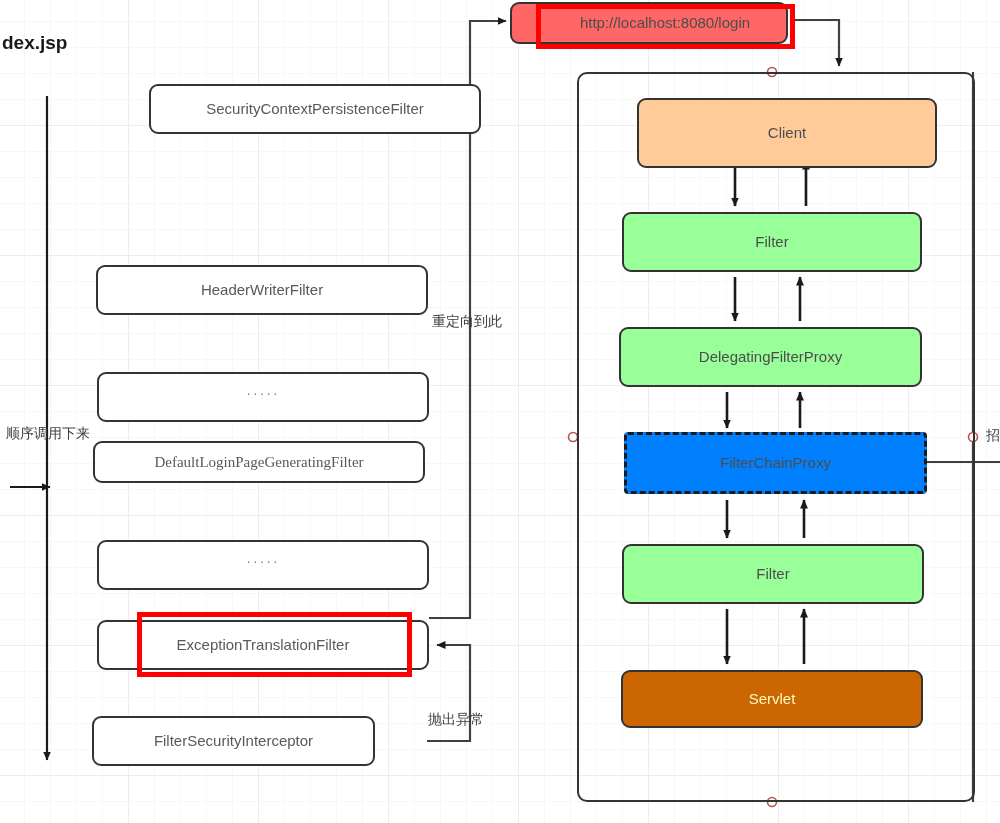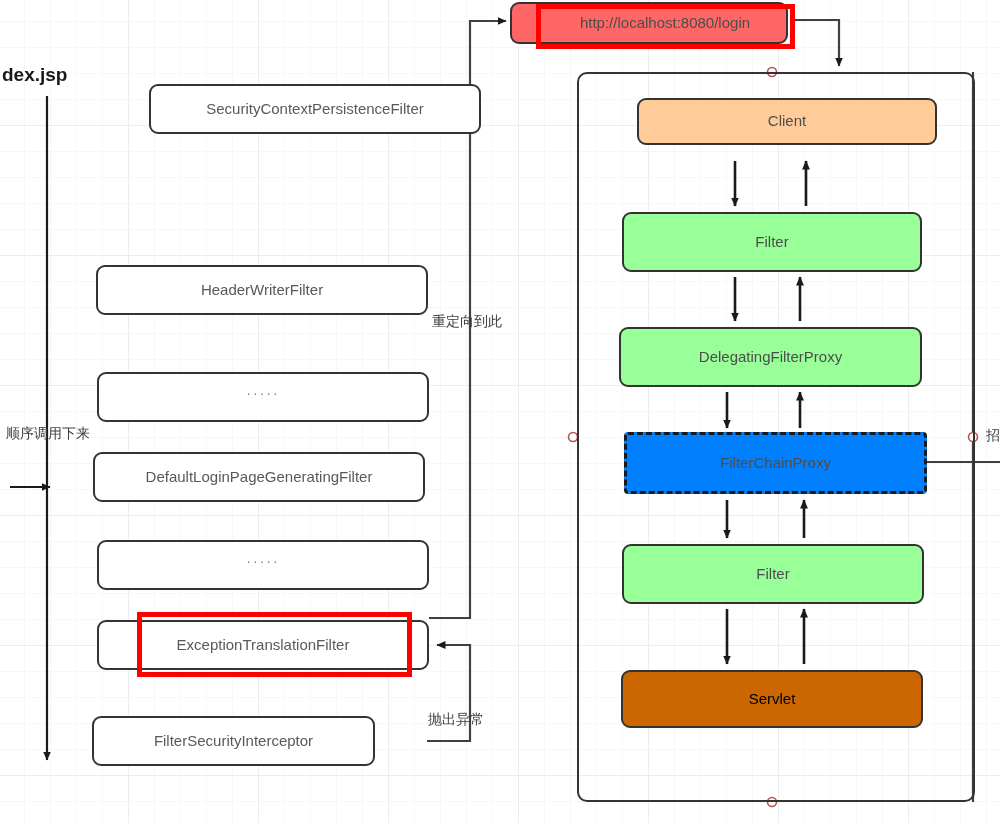--- a/index.html
+++ b/index.html
@@ -32,21 +32,21 @@
     text-align:center;
     line-height:1.1;
     background:#ffffff;
     white-space:nowrap;
   }
   .node.plain{ color:#595959; }
   .node.dots{ color:#808080; letter-spacing:2px; font-size:14px; padding-bottom:6px;}
   .node.client{ background:#ffcc99; }
   .node.green{ background:#99ff99; }
   .node.blue{ background:#0080ff; border:3px dashed #1a1a1a; border-radius:4px;}
-  .node.servlet{ background:#cc6600; color:#000000;}
+  .node.servlet{ background:#cc6600; color:#fef9c3;}
   .node.url{ background:#ff6666; color:#4d4d4d; font-size:15px;padding-left:32px;}
   .container-box{
     position:absolute;
     box-sizing:border-box;
     border:2px solid #333333;
     border-radius:10px;
     background:transparent;
   }
   .hl-red{
     position:absolute;
@@ -70,21 +70,21 @@
     white-space:nowrap;
   }
   svg.lines{position:absolute;left:0;top:0;width:1000px;height:823px;pointer-events:none;}
   .ep{fill:#ffffff;stroke:#b85450;stroke-width:1.6;}
 </style>
 </head>
 <body>
 
 <div id="canvas">
 
-  <div class="title" style="left:2px;top:32px;margin-top:32px;">dex.jsp</div>
+  <div class="title" style="left:2px;top:32px;">dex.jsp</div>
 
   <svg class="lines">
     <defs>
       <marker id="arrow" markerWidth="10" markerHeight="10" refX="8.5" refY="4" orient="auto" markerUnits="userSpaceOnUse">
         <path d="M0,0 L9,4 L0,8 z" fill="#1a1a1a"></path>
       </marker>
     </defs>
 
     <g>
       <line x1="47" y1="96" x2="47" y2="760" stroke="#1a1a1a" stroke-width="2.2" marker-end="url(#arrow)"></line>
@@ -142,21 +142,21 @@
 
   <div class="node plain" style="left:101px;top:84px;width:332px;height:50px;margin-left:48px;">
     <span>SecurityContextPersistenceFilter</span>
   </div>
   <div class="node plain" style="left:96px;top:265px;width:332px;height:50px;">
     <span>HeaderWriterFilter</span>
   </div>
   <div class="node dots" style="left:97px;top:372px;width:332px;height:50px;">
     <span>·····</span>
   </div>
-  <div class="node plain" style="left:93px;top:452px;width:332px;height:50px;">
+  <div class="node plain" style="left:93px;top:441px;width:332px;height:42px;font-family:Liberation Serif, serif;">
     <span>DefaultLoginPageGeneratingFilter</span>
   </div>
   <div class="node dots" style="left:97px;top:540px;width:332px;height:50px;">
     <span>·····</span>
   </div>
   <div class="node plain" style="left:97px;top:620px;width:332px;height:50px;">
     <span>ExceptionTranslationFilter</span>
   </div>
   <div class="node plain" style="left:92px;top:716px;width:283px;height:50px;">
     <span>FilterSecurityInterceptor</span>
@@ -168,21 +168,21 @@
   <div class="label" style="left:432px;top:313px;">重定向到此</div>
   <div class="label" style="left:428px;top:683px;margin-top:28px;">抛出异常</div>
 
   <div class="node url" style="left:510px;top:2px;width:278px;height:42px;">
     <span>http://localhost:8080/login</span>
   </div>
   <div class="hl-red" style="left:536px;top:4px;width:259px;height:45px;"></div>
 
   <div class="container-box" style="left:577px;top:72px;width:398px;height:730px;"></div>
 
-  <div class="node client" style="left:637px;top:98px;width:300px;height:47px;">
+  <div class="node client" style="left:637px;top:98px;width:300px;height:70px;">
     <span>Client</span>
   </div>
   <div class="node green" style="left:622px;top:212px;width:300px;height:60px;">
     <span>Filter</span>
   </div>
   <div class="node green" style="left:619px;top:327px;width:303px;height:60px;">
     <span>DelegatingFilterProxy</span>
   </div>
   <div class="node blue" style="left:624px;top:432px;width:303px;height:62px;">
     <span>FilterChainProxy</span>

